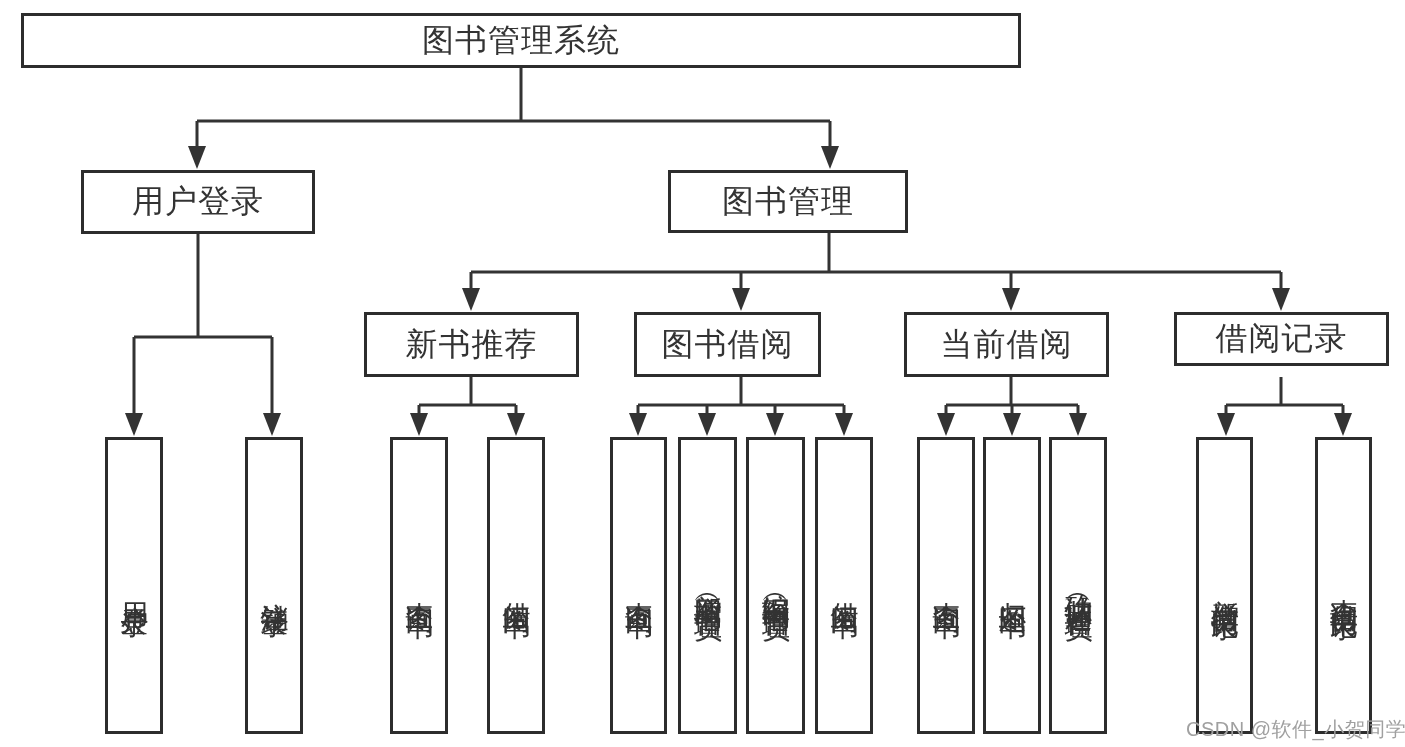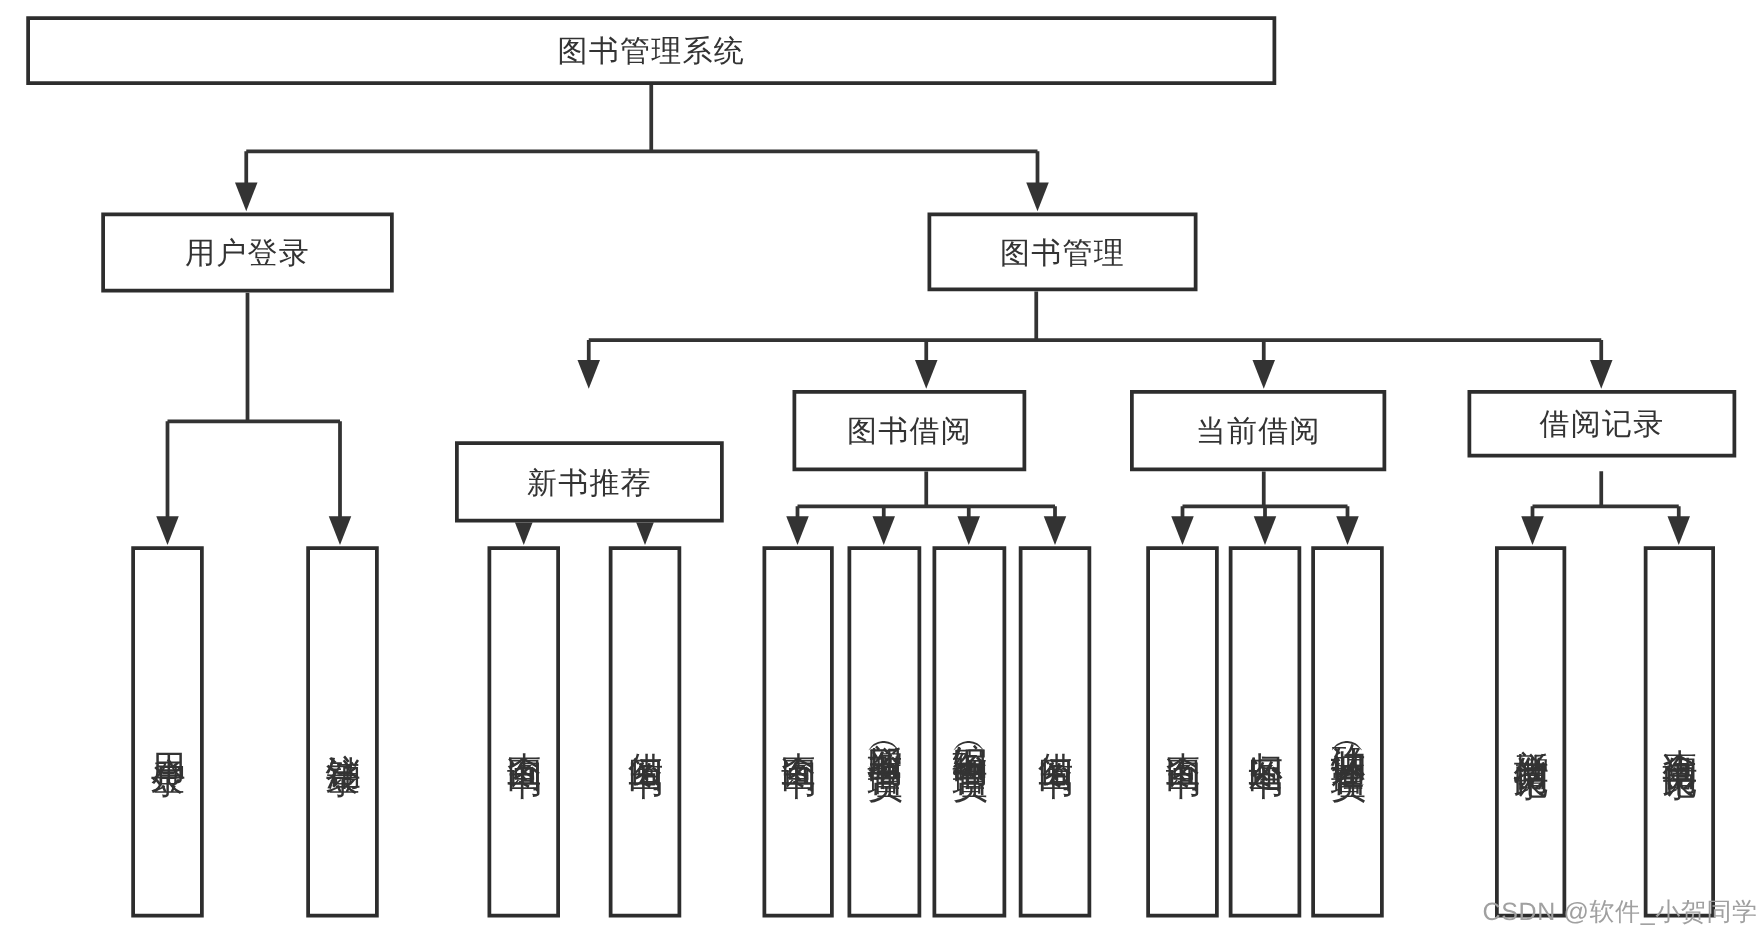--- a/index.html
+++ b/index.html
@@ -22,21 +22,21 @@
     box-sizing: border-box;
     background: #ffffff;
     border: 3px solid #2d2d2d;
     display: flex;
     align-items: center;
     justify-content: center;
     z-index: 2;
     color: #333333;
   }
   .node-h {
-    font-size: 24px;
+    font-size: 32px;
     letter-spacing: 1px;
     white-space: nowrap;
   }
   .node-v {
     font-size: 28px;
   }
   .node-v .vtext {
     writing-mode: vertical-rl;
     letter-spacing: 3px;
     line-height: 1;
@@ -102,25 +102,25 @@
     </g>
   </svg>
 
   <div class="node node-h" style="left:21px; top:13px; width:1000px; height:55px;">
     <span>图书管理系统</span>
   </div>
 
   <div class="node node-h" style="left:81px; top:170px; width:234px; height:64px;">
     <span>用户登录</span>
   </div>
-  <div class="node node-h" style="left:742px; top:170px; width:216px; height:63px;">
+  <div class="node node-h" style="left:668px; top:170px; width:240px; height:63px;">
     <span>图书管理</span>
   </div>
 
-  <div class="node node-h" style="left:364px; top:312px; width:215px; height:65px;margin-top:41px;">
+  <div class="node node-h" style="left:364px; top:312px; width:215px; height:65px;">
     <span>新书推荐</span>
   </div>
   <div class="node node-h" style="left:634px; top:312px; width:187px; height:65px;">
     <span>图书借阅</span>
   </div>
   <div class="node node-h" style="left:904px; top:312px; width:205px; height:65px;">
     <span>当前借阅</span>
   </div>
   <div class="node node-h" style="left:1174px; top:312px; width:215px; height:54px;">
     <span>借阅记录</span>

